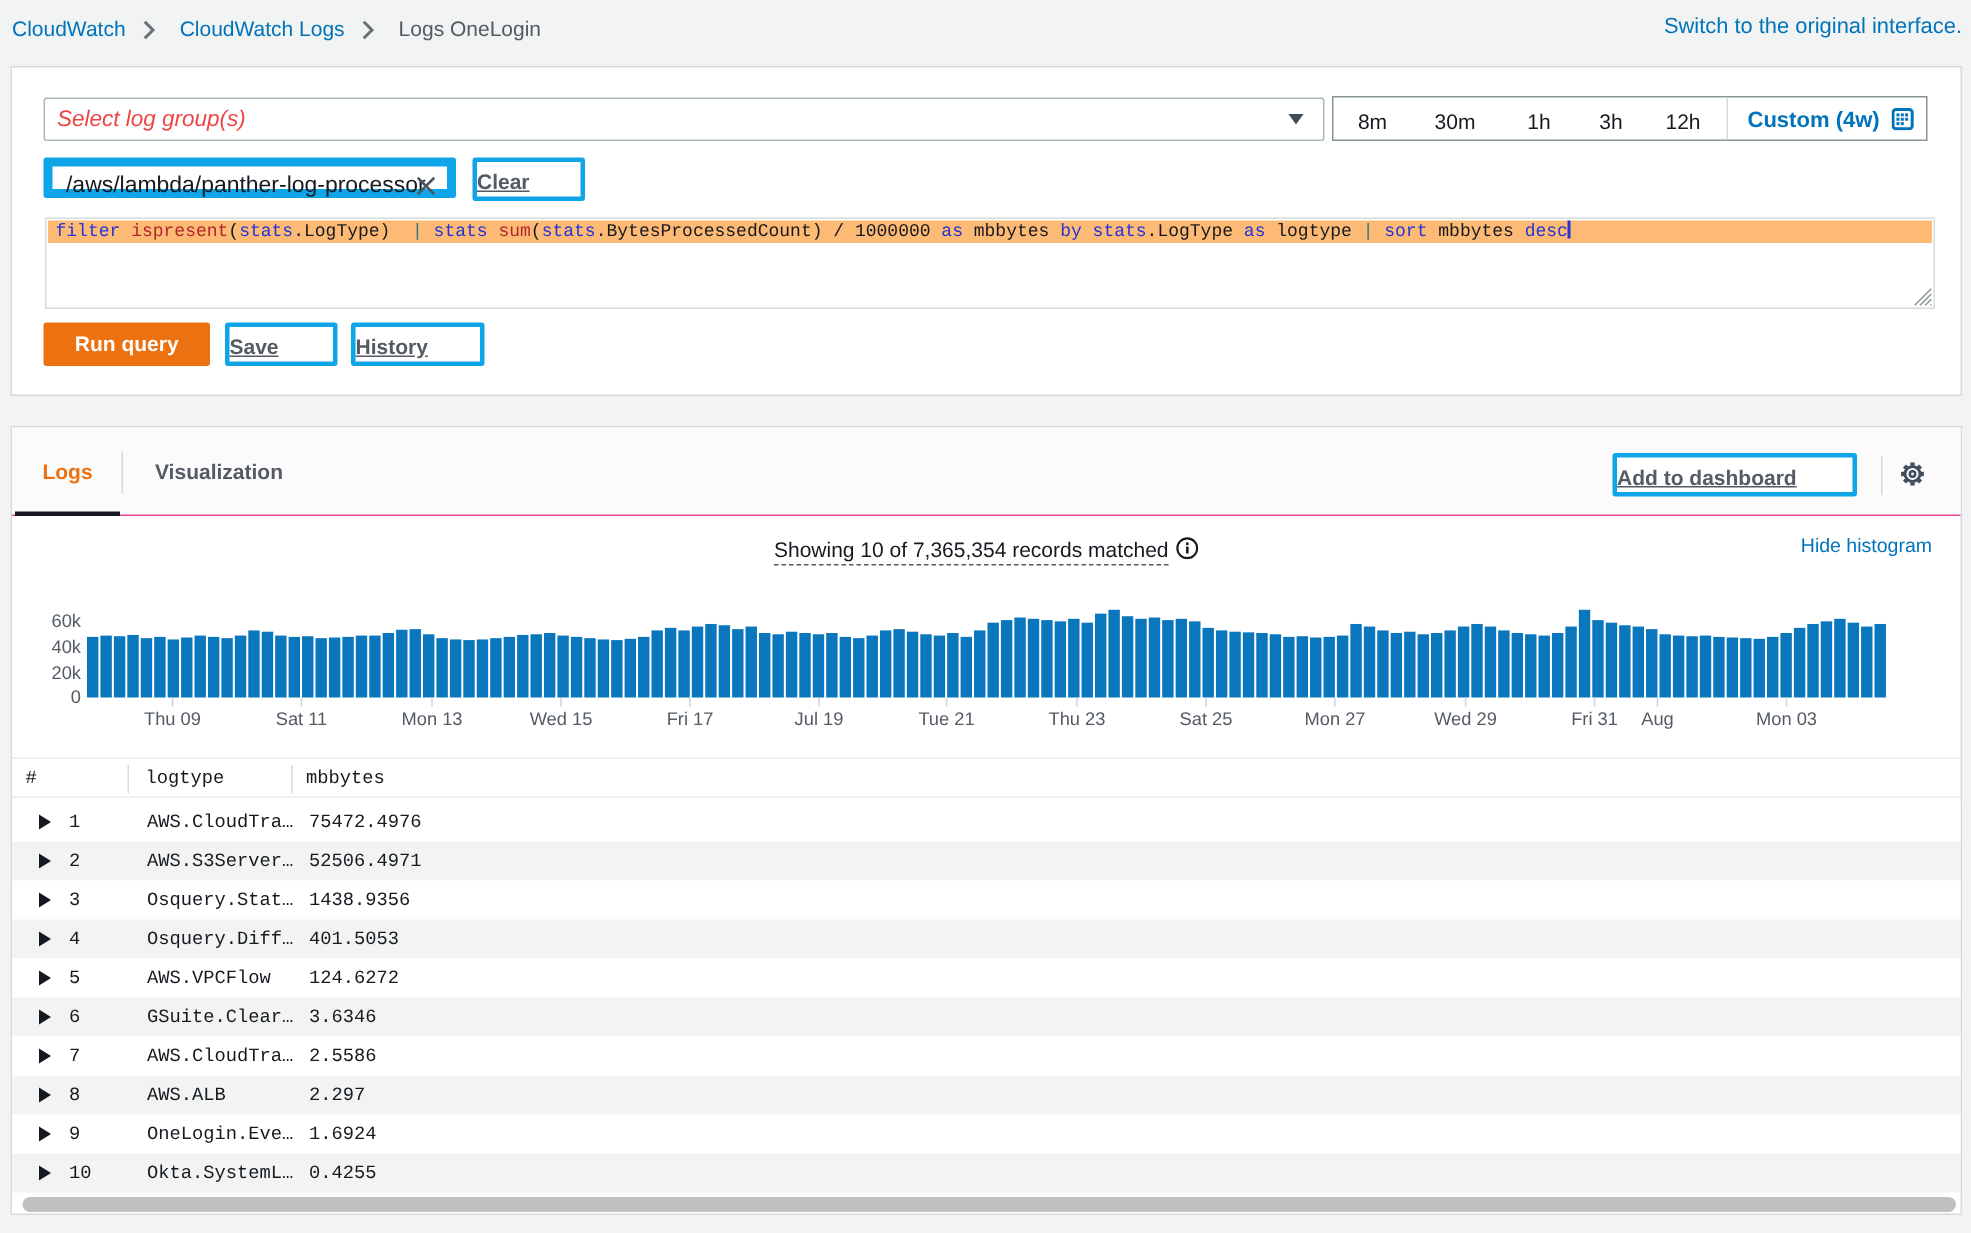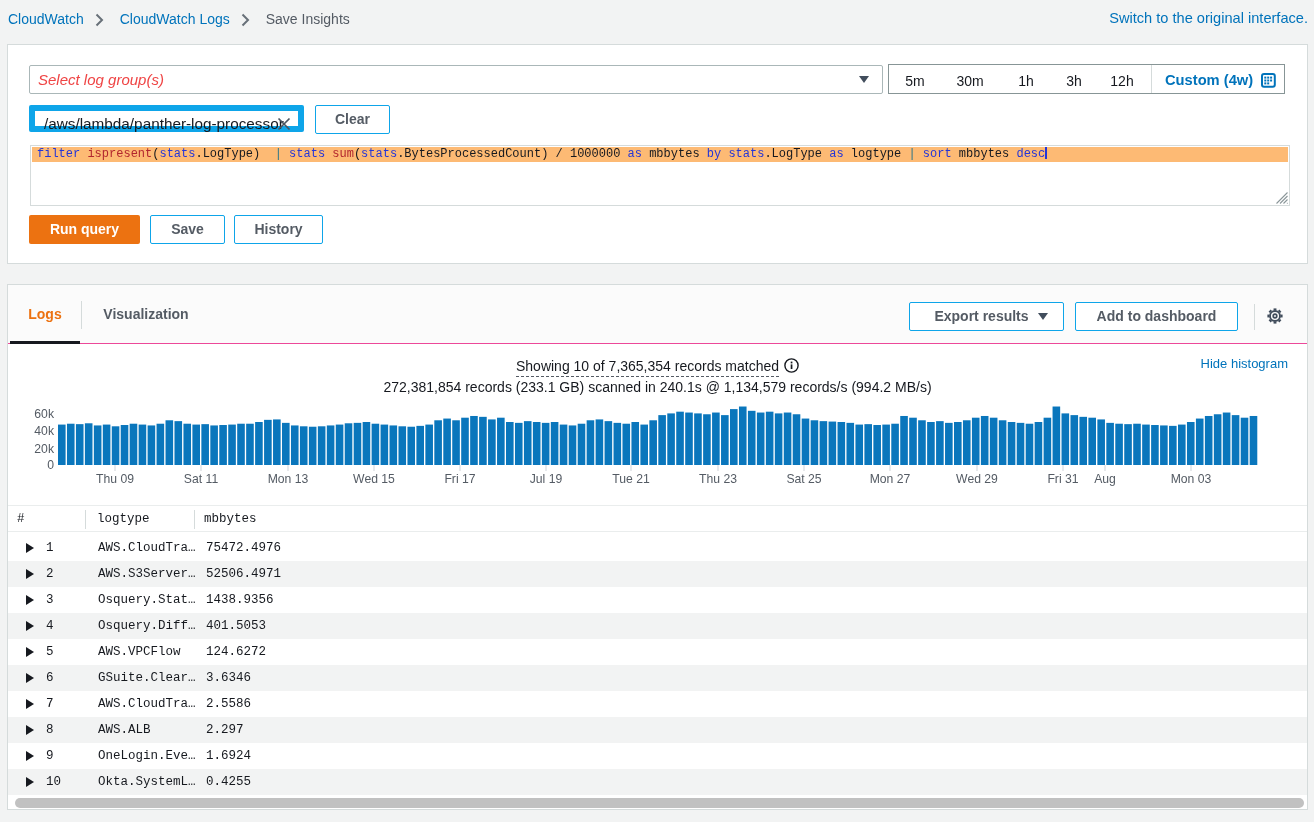--- a/index.html
+++ b/index.html
@@ -14,21 +14,21 @@
 .selbox {position:absolute;left:21px;top:20px;width:854px;height:29px;border:1px solid #aab7b8;border-radius:2px;background:#fff;}
 .selbox .ph {position:absolute;left:8px;top:5px;font-style:italic;color:#ef4444;font-size:15px;}
 .caret {position:absolute;width:0;height:0;border-left:5.5px solid transparent;border-right:5.5px solid transparent;border-top:7px solid #414d5c;}
 .timebox {position:absolute;left:880px;top:19px;width:397px;height:30px;border:1px solid #879596;background:#fff;font-size:14px;}
 .titem {position:absolute;top:8px;transform:translateX(-50%);color:#16191f;}
 .tsep {position:absolute;left:262px;top:0;width:1px;height:28px;background:#d5dbdb;}
 .custom {position:absolute;left:276px;top:7px;color:#0073bb;font-weight:700;font-size:14.7px;white-space:nowrap;}
 .tag {position:absolute;left:21px;top:60px;width:275px;height:27px;border:6px solid #0ea5e9;border-radius:2px;background:#fff;font-size:14px;}
 .tag .txt {position:absolute;left:9px;top:4px;color:#16191f;font-size:15.3px;}
 .tag .x {position:absolute;right:7px;top:6px;}
-.btn {position:absolute;height:29px;border:1px solid #0ea5e9;border-radius:2px;background:#fff;color:#545b64;font-weight:700;font-size:14px;text-align:center;line-height:27px;}
+.btn {position:absolute;height:29px;border:3px solid #0ea5e9;border-radius:2px;background:#fff;color:#545b64;font-weight:700;font-size:14px;line-height:27px;text-decoration:underline;}
 #clear {left:307px;top:60px;width:75px;}
 .qbox {position:absolute;left:22px;top:100px;width:1260px;height:61px;border:1px solid #d5dbdb;background:#fff;font-family:"Liberation Mono",monospace;font-size:12px;}
 .qline {position:absolute;left:1px;top:1px;right:1px;height:15px;background:#fdba74;line-height:15px;padding-left:5px;white-space:pre;}
 .k {color:#2435d8;} .f {color:#b2262e;} .p {color:#2d7688;}
 .cursor {display:inline-block;width:2px;height:12px;background:#2435d8;vertical-align:-2px;}
 #runq {position:absolute;left:21px;top:170px;width:111px;height:29px;background:#ec7211;border-radius:2px;color:#fff;font-weight:700;font-size:14px;text-align:center;line-height:29px;}
 #save {left:142px;top:170px;width:75px;}
 #hist {left:226px;top:170px;width:89px;}
 .tabstrip {position:absolute;left:0;top:0;width:1299px;height:59px;background:#fbfbfb;border-bottom:1px solid #ec4899;}
 .tab1 {position:absolute;left:2px;top:0;width:70px;height:59px;color:#ec7211;font-weight:700;font-size:14px;text-align:center;line-height:59px;}
@@ -53,30 +53,30 @@
 .lt {position:absolute;left:90px;top:6px;}
 .mb {position:absolute;left:198px;top:6px;}
 .sbar {position:absolute;left:7px;top:513px;width:1289px;height:10px;background:#c1c1c1;border-radius:5px;}
 </style></head>
 <body>
 <div class="topbar">
   <div class="crumbs"><a>CloudWatch</a><span class="sep"><svg width="9" height="14" viewBox="0 0 9 14" style="vertical-align:-3px">
           <path d="M1.5 1.5 L7 7 L1.5 12.5" fill="none" stroke="#687078" stroke-width="2"></path>
         </svg></span><a>CloudWatch Logs</a><span class="sep"><svg width="9" height="14" viewBox="0 0 9 14" style="vertical-align:-3px">
           <path d="M1.5 1.5 L7 7 L1.5 12.5" fill="none" stroke="#687078" stroke-width="2"></path>
-        </svg></span><span class="cur">Save Insights</span></div>
+        </svg></span><span class="cur">Logs OneLogin</span></div>
   <div class="switch">Switch to the original interface.</div>
 </div>
 <div class="panel" id="p1">
   <div class="selbox">
       <span class="ph">Select log group(s)</span>
     </div>
   <div class="caret" style="left:851px;top:31px"></div>
   <div class="timebox">
-    <span class="titem" style="left:26px">5m</span>
+    <span class="titem" style="left:26px">8m</span>
     <span class="titem" style="left:81px">30m</span>
     <span class="titem" style="left:137px">1h</span>
     <span class="titem" style="left:185px">3h</span>
     <span class="titem" style="left:233px">12h</span>
     <span class="tsep"></span>
     <span class="custom">Custom (4w)<svg width="15" height="15" viewBox="0 0 15 15" style="vertical-align:-2.5px;margin-left:8px">
           <rect x="1" y="1" width="12.8" height="12.8" rx="2" fill="none" stroke="#0073bb" stroke-width="2"></rect>
           <g fill="#0073bb">
             <rect x="3.3" y="3.6" width="2" height="2"></rect>
             <rect x="6.2" y="3.6" width="2" height="2"></rect>
@@ -111,21 +111,20 @@
   <div class="btn" id="save">Save</div>
   <div class="btn" id="hist">History</div>
 </div>
 <div class="panel" id="p2">
   <div class="tabstrip">
     <div class="tab1">Logs</div>
     <div class="tabul"></div>
     <div class="tabsep"></div>
     <div class="tab2">Visualization</div>
   </div>
-  <div class="btn" id="exportb">Export results<span class="caret" style="position:relative;display:inline-block;left:9px;top:-1px"></span></div>
   <div class="btn" id="addb">Add to dashboard</div>
   <div class="gearsep"></div>
   <svg width="18" height="18" viewBox="0 0 18 18" style="position:absolute;left:1258px;top:22px">
 <g stroke="#414d5c" fill="none">
         <g stroke-width="2.9">
           <line x1="9.00" y1="1.40" x2="9.00" y2="3.40"></line>
           <line x1="14.37" y1="3.63" x2="12.96" y2="5.04"></line>
           <line x1="16.60" y1="9.00" x2="14.60" y2="9.00"></line>
           <line x1="14.37" y1="14.37" x2="12.96" y2="12.96"></line>
           <line x1="9.00" y1="16.60" x2="9.00" y2="14.60"></line>
@@ -135,21 +134,20 @@
         </g>
 <circle cx="9" cy="9" r="5.0" stroke-width="1.9"></circle>
 <circle cx="9" cy="9" r="1.8" stroke-width="1.7"></circle>
       </g>
     </svg>
   <div class="showline"><span class="u">Showing 10 of 7,365,354 records matched</span><svg width="15" height="15" viewBox="0 0 15 15" style="vertical-align:-2px;margin-left:5px">
         <circle cx="7.5" cy="7.5" r="6.6" fill="none" stroke="#16191f" stroke-width="1.4"></circle>
         <rect x="6.7" y="6.4" width="1.7" height="4.6" fill="#16191f"></rect>
         <rect x="6.7" y="3.6" width="1.7" height="1.8" fill="#16191f"></rect>
       </svg></div>
-  <div class="showline2">272,381,854 records (233.1 GB) scanned in 240.1s @ 1,134,579 records/s (994.2 MB/s)</div>
   <div class="hidehist">Hide histogram</div>
   <svg class="chart" width="1299" height="100" viewBox="0 0 1299 100">
     <g fill="#0a76bc">
         <rect x="50.00" y="23.58" width="7.6" height="40.42"></rect>
         <rect x="58.96" y="22.72" width="7.6" height="41.28"></rect>
         <rect x="67.92" y="23.15" width="7.6" height="40.85"></rect>
         <rect x="76.88" y="22.29" width="7.6" height="41.71"></rect>
         <rect x="85.84" y="24.44" width="7.6" height="39.56"></rect>
         <rect x="94.80" y="23.58" width="7.6" height="40.42"></rect>
         <rect x="103.76" y="25.30" width="7.6" height="38.70"></rect>

